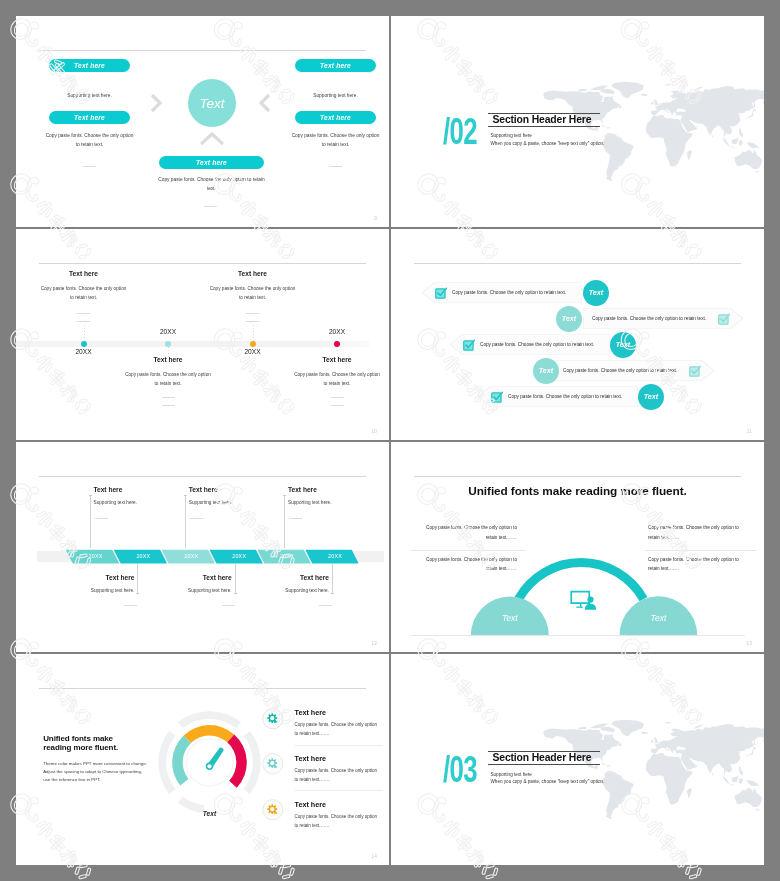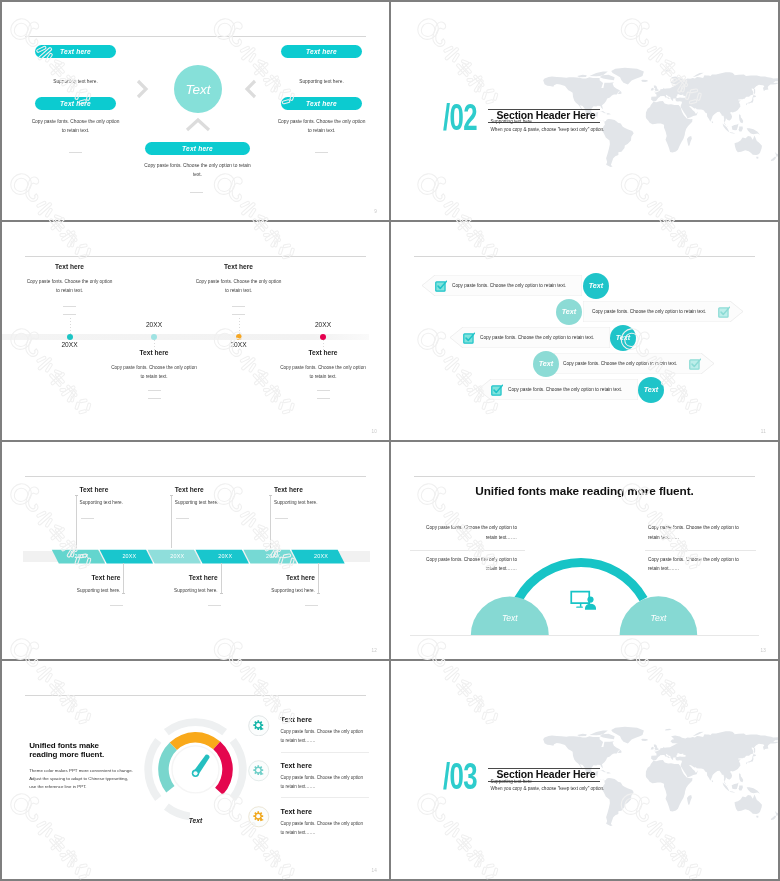--- a/index.html
+++ b/index.html
@@ -1,32 +1,32 @@
 <!DOCTYPE html>
 <html><head>
 <meta charset="utf-8">
 <style>
   html,body{margin:0;padding:0;}
   body{width:780px;height:881px;background:#7f7f7f;font-family:"Liberation Sans",sans-serif;overflow:hidden;
        -webkit-font-smoothing:antialiased;}
-  .grid{position:absolute;inset:0;display:grid;grid-template-columns:1fr 1fr;grid-template-rows:1fr 1fr 1fr 1fr;gap:2px;padding:2px;box-sizing:border-box;}
+  .grid{position:absolute;inset:0;display:grid;grid-template-columns:1fr 1fr;grid-template-rows:1fr 1fr 1fr 1fr;gap:2px;padding:16px;box-sizing:border-box;}
   .slide{position:relative;background:#fff;overflow:hidden;}
   #wmlayer{position:absolute;left:0;top:0;pointer-events:none;z-index:20;}
   .pgno{position:absolute;right:12px;bottom:6px;font-size:4.6px;color:#c8c8c8;letter-spacing:.2px;z-index:3;}
   .toprule{position:absolute;left:23px;right:23px;top:34px;height:1px;background:#d6d6d6;}
   
   .s1pill{position:absolute;height:13px;border-radius:7px;background:#0ccbd0;color:#fff;font-size:6.6px;font-style:italic;font-weight:bold;display:flex;align-items:center;justify-content:center;letter-spacing:.2px;}
   .s1txt{position:absolute;font-size:4.8px;color:#3b3b3b;text-align:center;line-height:1.85;}
   .s1dash{position:absolute;height:1px;background:#dcdcdc;width:13px;}
   .s1circ{position:absolute;width:48px;height:48px;border-radius:50%;background:#86e0d9;color:#fff;font-size:13.5px;font-style:italic;display:flex;align-items:center;justify-content:center;}
   .chev{position:absolute;}
   
   .worldmap{position:absolute;left:0;top:0;}
   .secnum{position:absolute;left:51.5px;top:96px;font-size:39px;font-weight:bold;color:#2ecccc;letter-spacing:-1px;line-height:1;transform:scale(.66,.97);transform-origin:left top;white-space:nowrap;}
-  .sechdr{position:absolute;left:96.5px;top:107px;width:112px;text-align:center;}
+  .sechdr{position:absolute;left:96.5px;top:97px;width:112px;}
   .sechdr-rule{height:.9px;background:#4a4a4a;}
   .sechdr-title{font-size:10.4px;font-weight:bold;color:#111;letter-spacing:-.15px;padding:0 0 0 5px;line-height:1.18;}
   .secsub1{position:absolute;left:99.5px;top:117.3px;font-size:4.6px;color:#333;}
   .secsub2{position:absolute;left:99.5px;top:125.2px;font-size:4.6px;color:#333;}
   
   .tl-bar{position:absolute;left:0;right:20px;top:112px;height:6px;background:linear-gradient(90deg,#f4f4f4 0%,#f2f2f2 85%,#fafafa 100%);}
   .tl-dot{position:absolute;width:6px;height:6px;border-radius:50%;}
   .tl-tick{position:absolute;width:1px;background:repeating-linear-gradient(180deg,#dadada 0 1.4px,transparent 1.4px 3px);}
   .tl-year{position:absolute;font-size:6.6px;color:#1d1d1d;text-align:center;width:40px;}
   .tl-title{position:absolute;font-size:6.6px;font-weight:bold;color:#1d1d1d;text-align:center;width:130px;}

